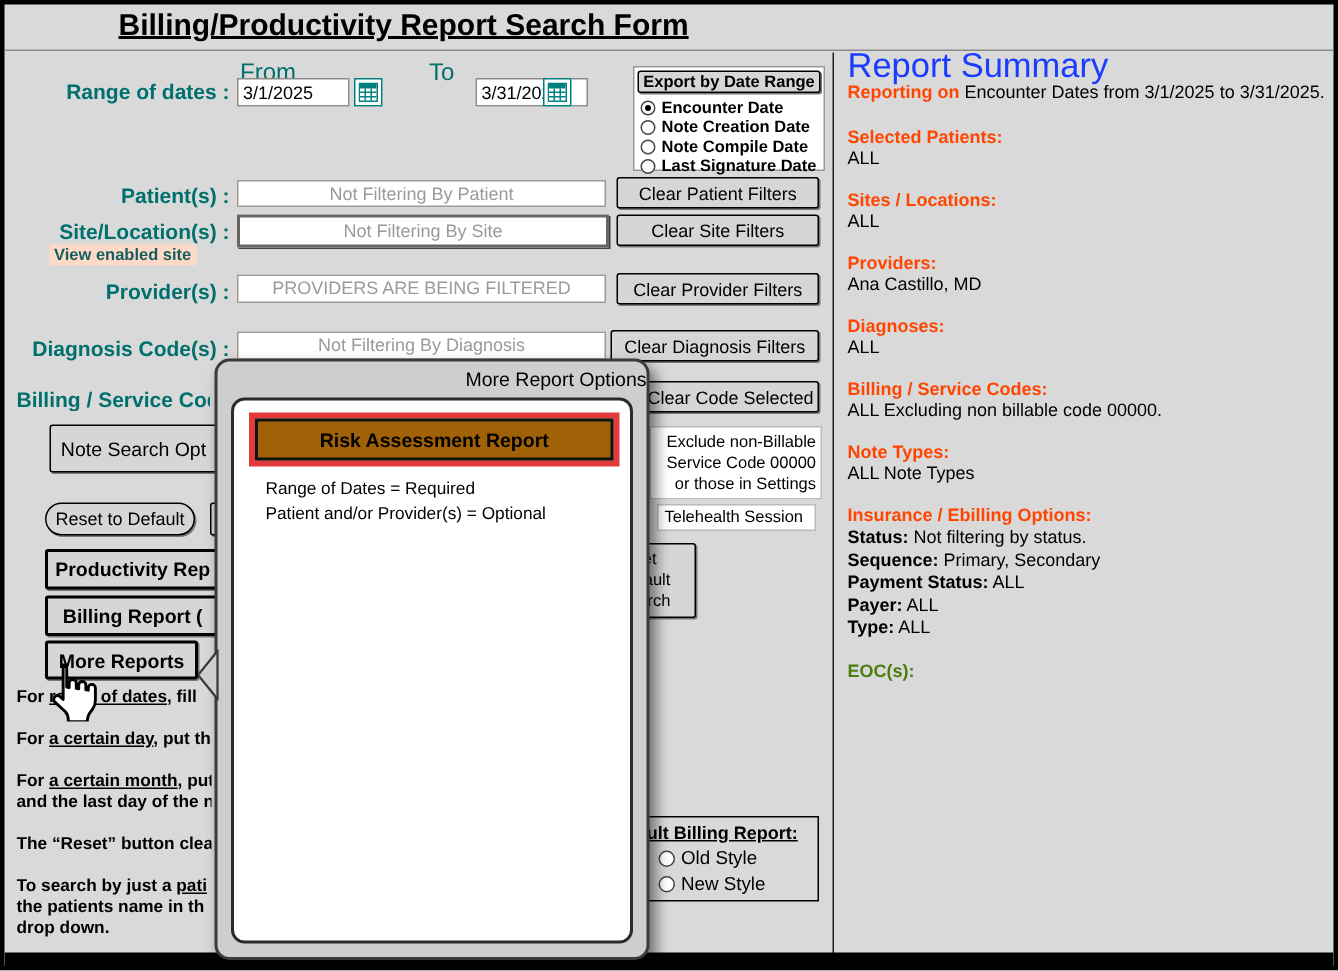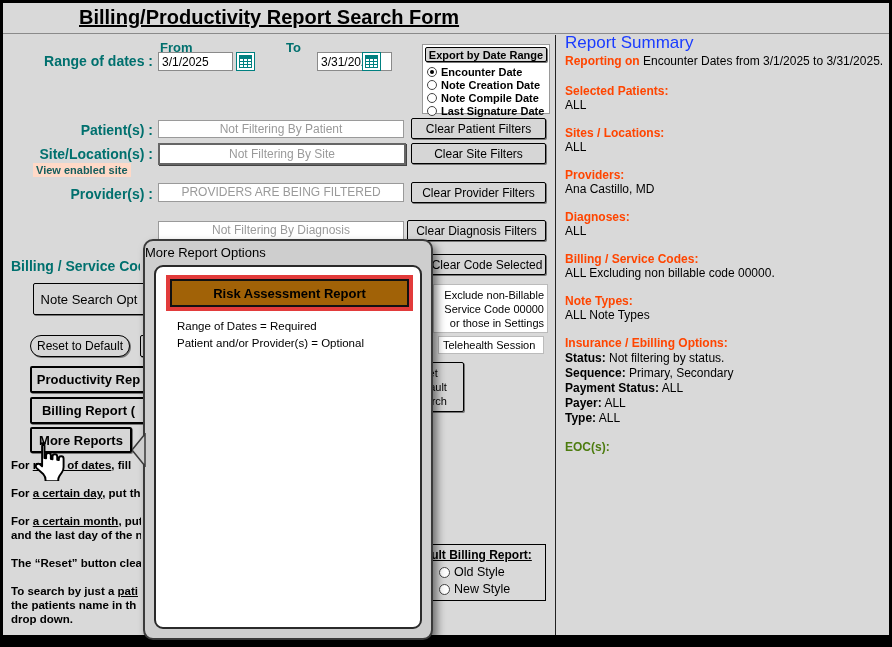--- a/index.html
+++ b/index.html
@@ -4,21 +4,21 @@
 <style>
   html,body{margin:0;padding:0;background:#fff;}
   #app{position:relative;width:892px;height:647px;background:#d9d9d9;border:3px solid #000;
        box-sizing:border-box;font-family:"Liberation Sans",sans-serif;overflow:hidden;color:#000;}
   .abs{position:absolute;}
   
   #header{position:absolute;left:0;top:0;width:100%;height:30px;border-bottom:1px solid #8a8a8a;}
   #page-title{position:absolute;left:76px;top:3px;font-size:20px;font-weight:bold;text-decoration:underline;white-space:nowrap;}
   
   .lbl{color:#00706e;font-weight:bold;font-size:14px;text-align:right;white-space:nowrap;}
-  .lbl-sm{color:#00706e;font-weight:bold;font-size:13px;white-space:nowrap;}
+  .lbl-sm{color:#00706e;font-weight:normal;font-size:16px;white-space:nowrap;}
   
   .field{background:#fff;border:1px solid #9a9a9a;font-size:12px;box-sizing:border-box;
          text-align:center;color:#9a9a9a;overflow:hidden;white-space:nowrap;}
   .datefield{background:#fff;border:1px solid #8a8a8a;font-size:12px;box-sizing:border-box;
          color:#000;padding:2px 0 0 3px;white-space:nowrap;}
   .raised{border:2px solid #666;box-shadow:1px 1px 0 #444;}
   
   .btn{background:#d6d6d6;border:1px solid #000;border-radius:2px;box-shadow:1px 1px 0 #777;
        font-size:12px;text-align:center;box-sizing:border-box;display:flex;align-items:center;
        justify-content:center;white-space:nowrap;overflow:hidden;cursor:default;}
@@ -42,30 +42,30 @@
   .whitebox{background:#fff;border:1px solid #bbb;box-sizing:border-box;font-size:11px;color:#000;}
   
   .instr{position:absolute;left:8px;width:130px;font-size:11.5px;font-weight:bold;
          white-space:nowrap;overflow:hidden;}
   .instr .u{text-decoration:underline;}
   
   #divider{position:absolute;left:552px;top:32px;width:1px;height:605px;background:#222;}
   #bottom-bar{position:absolute;left:0;bottom:0;width:100%;height:9px;background:#000;}
   
   #summary{position:absolute;left:562px;top:33px;width:322px;font-size:12px;line-height:14px;}
-  #summary-title{color:#1a3cff;font-size:17px;margin:0 0 4px 0;font-weight:normal;}
+  #summary-title{color:#1a3cff;font-size:23px;margin:0 0 4px 0;font-weight:normal;}
   .orange{color:#ff4500;font-weight:bold;}
   .sec{margin-bottom:14px;}
   .ins-row b{font-weight:bold;}
   #eoc-heading{color:#4d7c0f;font-weight:bold;margin-top:0;}
   
   #popup{position:absolute;left:140px;top:236px;width:290px;height:401px;background:#cecece;
        border:2px solid #3a3a3a;border-radius:10px;box-shadow:4px 5px 9px rgba(0,0,0,.5);
        box-sizing:border-box;z-index:10;}
-  #popup-title{text-align:left;font-size:13px;padding-top:4px;}
+  #popup-title{text-align:right;font-size:13px;padding-top:4px;}
   #popup-inner{position:absolute;left:9px;right:9px;top:24px;bottom:9px;background:#fff;
        border:2px solid #2a2a2a;border-radius:9px;box-sizing:border-box;}
   #risk-wrap{position:absolute;left:10px;top:8px;width:247px;height:36px;border:4px solid #e23b3b;
        box-sizing:border-box;}
   #risk-btn{width:100%;height:100%;background:#a16207;border:2px solid #111;box-sizing:border-box;
        display:flex;align-items:center;justify-content:center;font-size:13px;font-weight:bold;}
   .popup-note{position:absolute;left:21px;font-size:11.5px;white-space:nowrap;}
   #popup-tail{position:absolute;left:-13px;top:192px;z-index:11;}
   
   #cursor{position:absolute;left:26px;top:438px;z-index:20;}
@@ -132,20 +132,21 @@
 
   <div class="abs lbl" style="left:0;top:143px;width:150px;">Site/Location(s) :</div>
   <div class="abs field raised" style="left:155px;top:140px;width:248px;height:22px;line-height:18px;">Not Filtering By Site</div>
   <div class="abs btn" style="left:408px;top:140px;width:135px;height:21px;">Clear Site Filters</div>
   <div id="view-enabled-site">View enabled site</div>
 
   <div class="abs lbl" style="left:0;top:183px;width:150px;">Provider(s) :</div>
   <div class="abs field" style="left:155px;top:180px;width:246px;height:19px;line-height:17px;">PROVIDERS ARE BEING FILTERED</div>
   <div class="abs btn" style="left:408px;top:179px;width:135px;height:21px;">Clear Provider Filters</div>
 
+  <div class="abs lbl" style="left:0;top:221px;width:150px;">Diagnosis Code(s) :</div>
   <div class="abs field" style="left:155px;top:218px;width:246px;height:19px;line-height:17px;">Not Filtering By Diagnosis</div>
   <div class="abs btn" style="left:404px;top:217px;width:139px;height:21px;">Clear Diagnosis Filters</div>
 
   <div class="abs lbl" style="left:8px;top:255px;width:129px;text-align:left;overflow:hidden;">Billing / Service Cod</div>
   <div class="abs btn z1" style="left:425px;top:251px;width:118px;height:21px;">Clear Code Selected</div>
 
   <div class="abs whitebox z1" style="left:430px;top:281px;width:115px;height:49px;text-align:right;padding:3px 3px 0 0;line-height:14px;">
     <div>Exclude non-Billable</div>
     <div>Service Code 00000</div>
     <div>or those in Settings</div>

